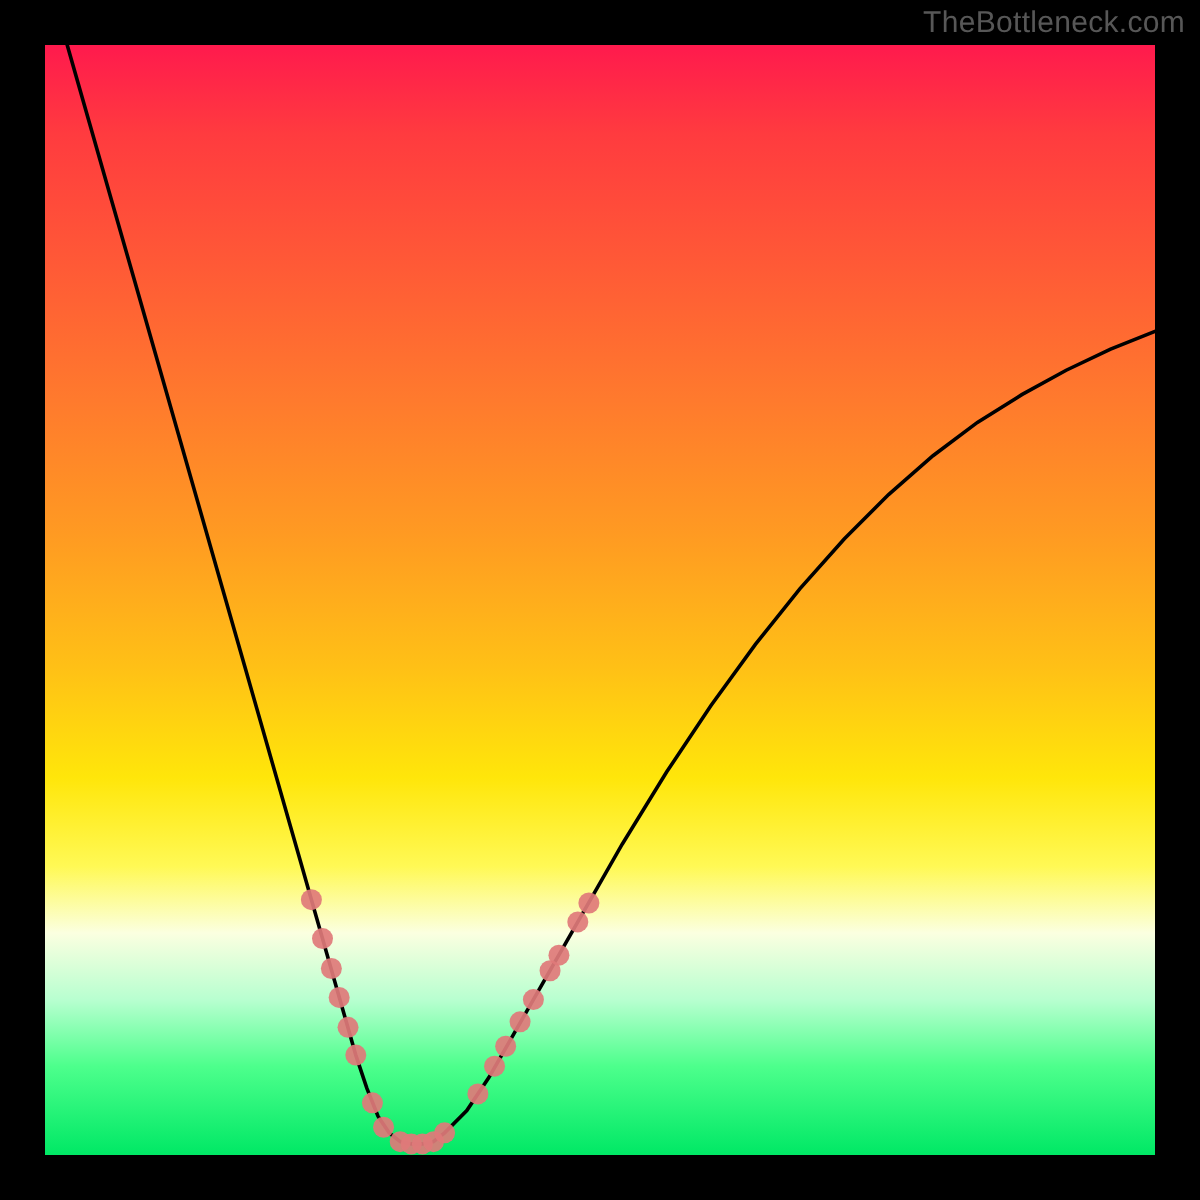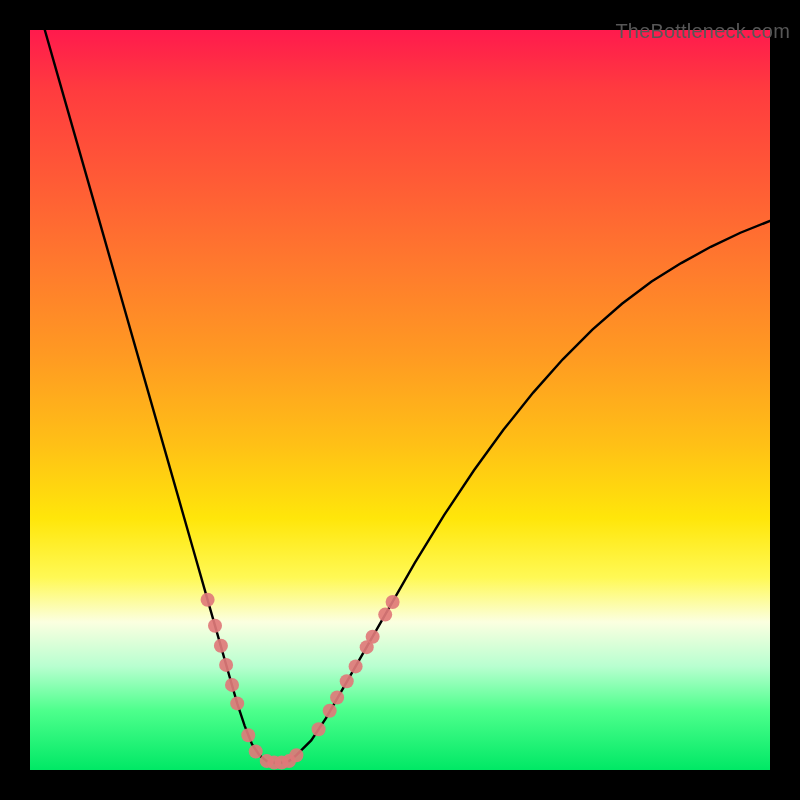--- a/index.html
+++ b/index.html
@@ -38,21 +38,21 @@
       #fff955 74%,
       #fbffe0 80%,
       #b8ffd0 86%,
       #4dff8c 92%,
       #00e865 100%
     );
     overflow: hidden;
   }
   .watermark {
     position: absolute;
-    top: 20px;
+    top: 4px;
     right: 10px;
     color: #575757;
     font-size: 20px;
     font-weight: 500;
     letter-spacing: 0.2px;
   }
   svg.curve {
     position: absolute;
     top: 0;
     left: 0;

